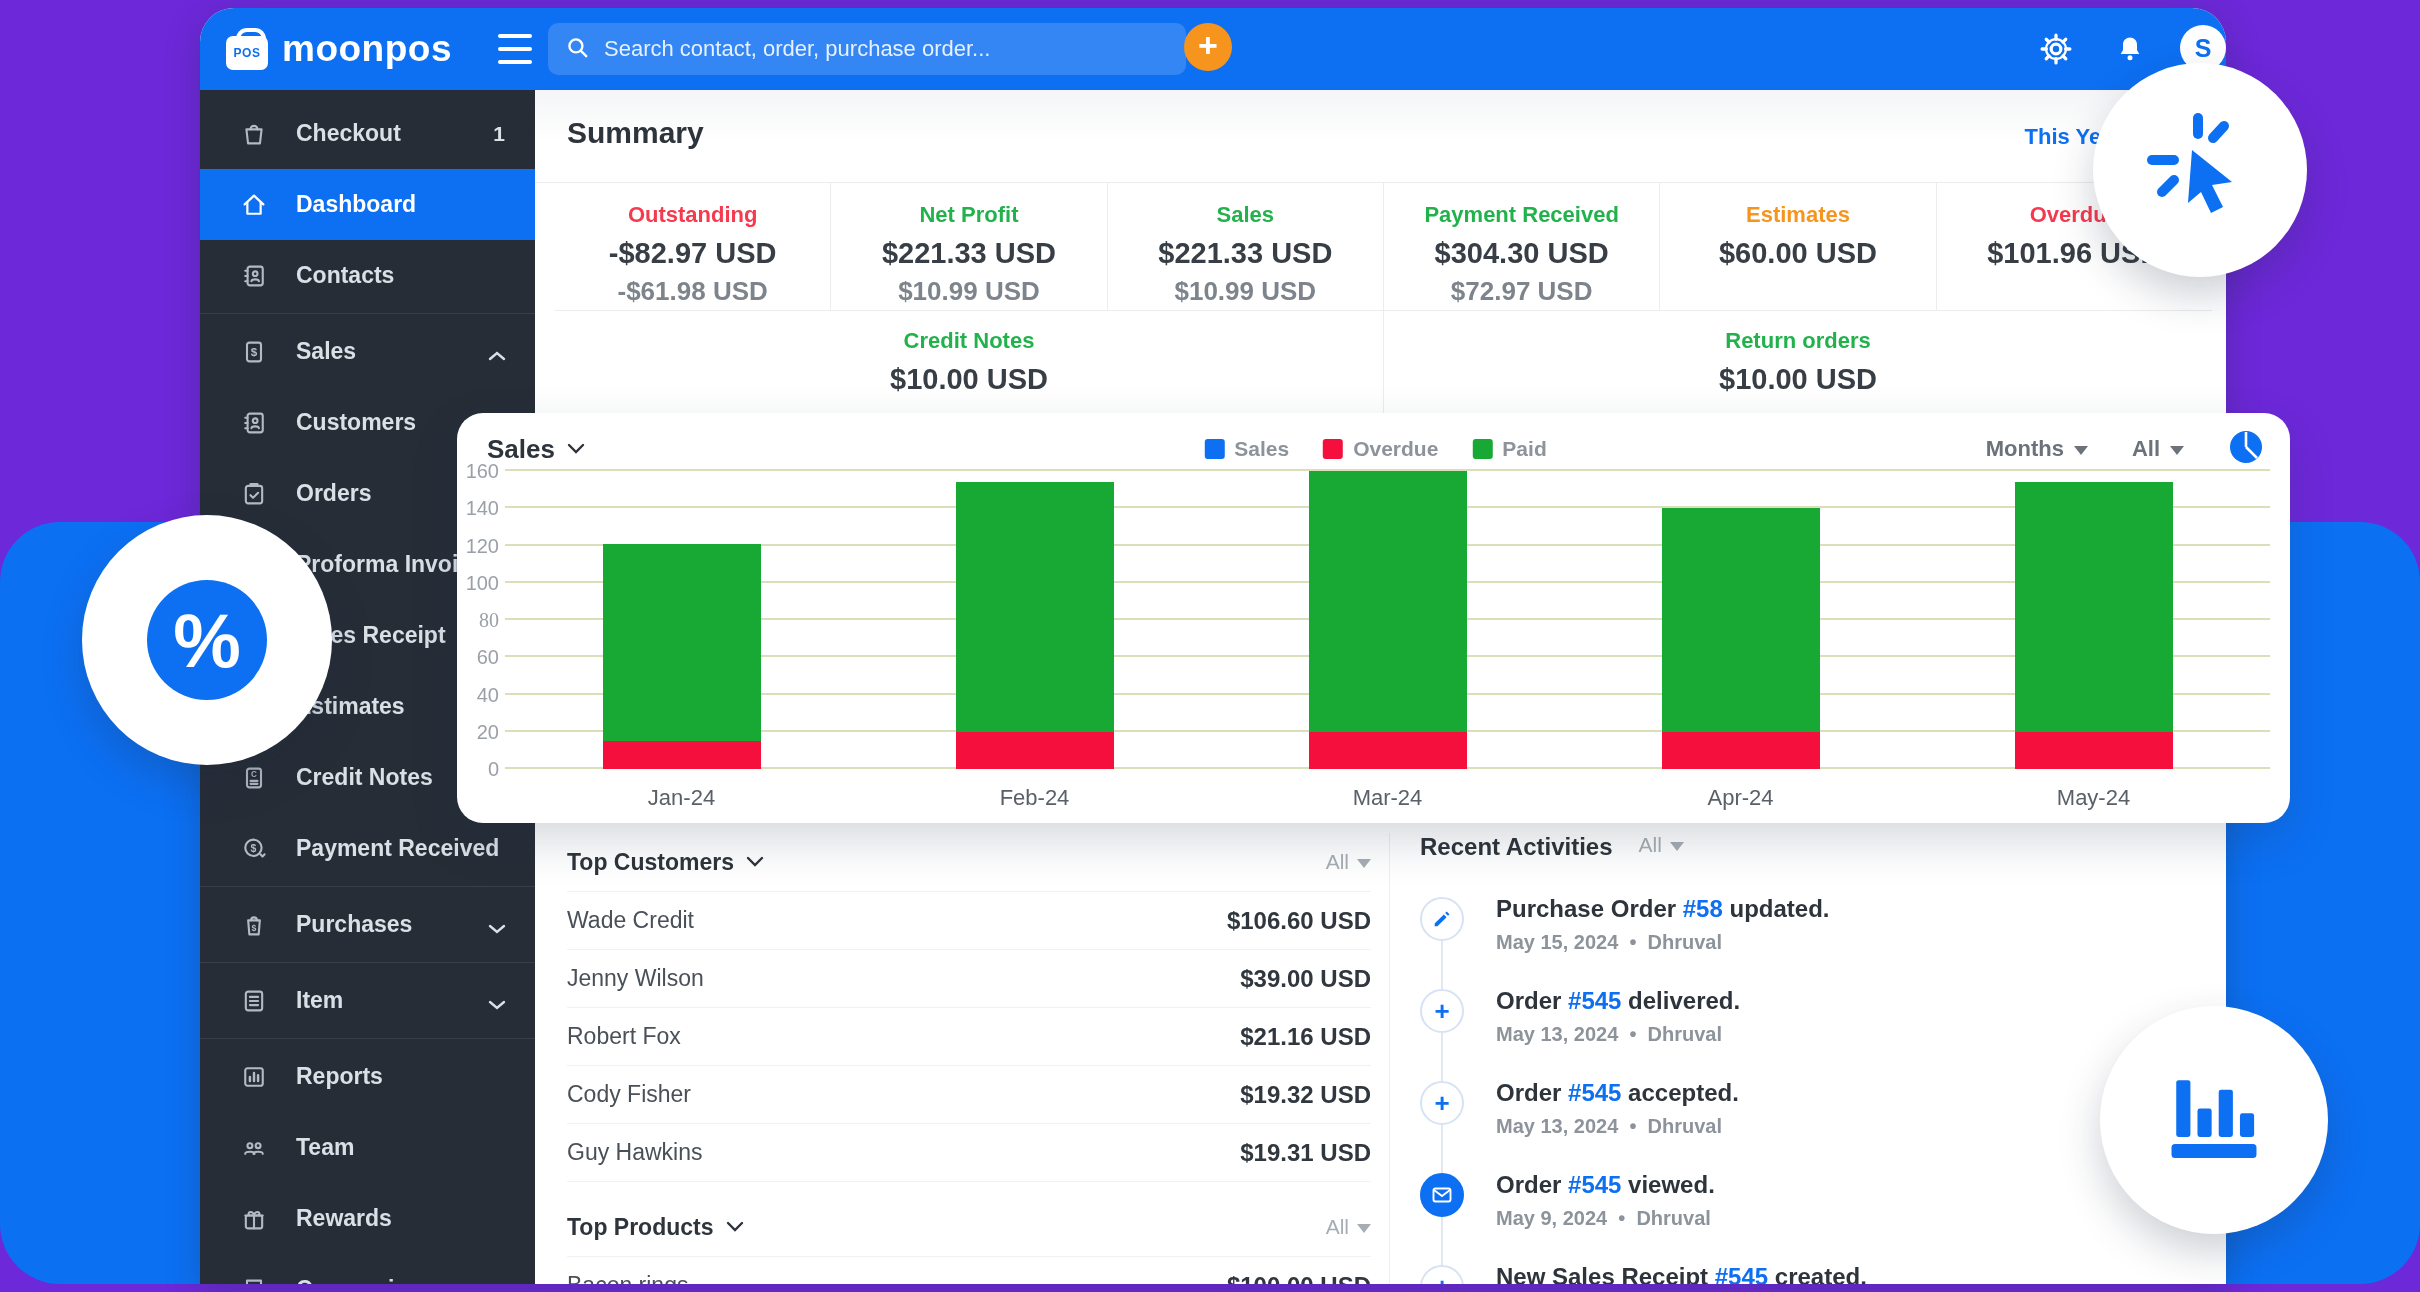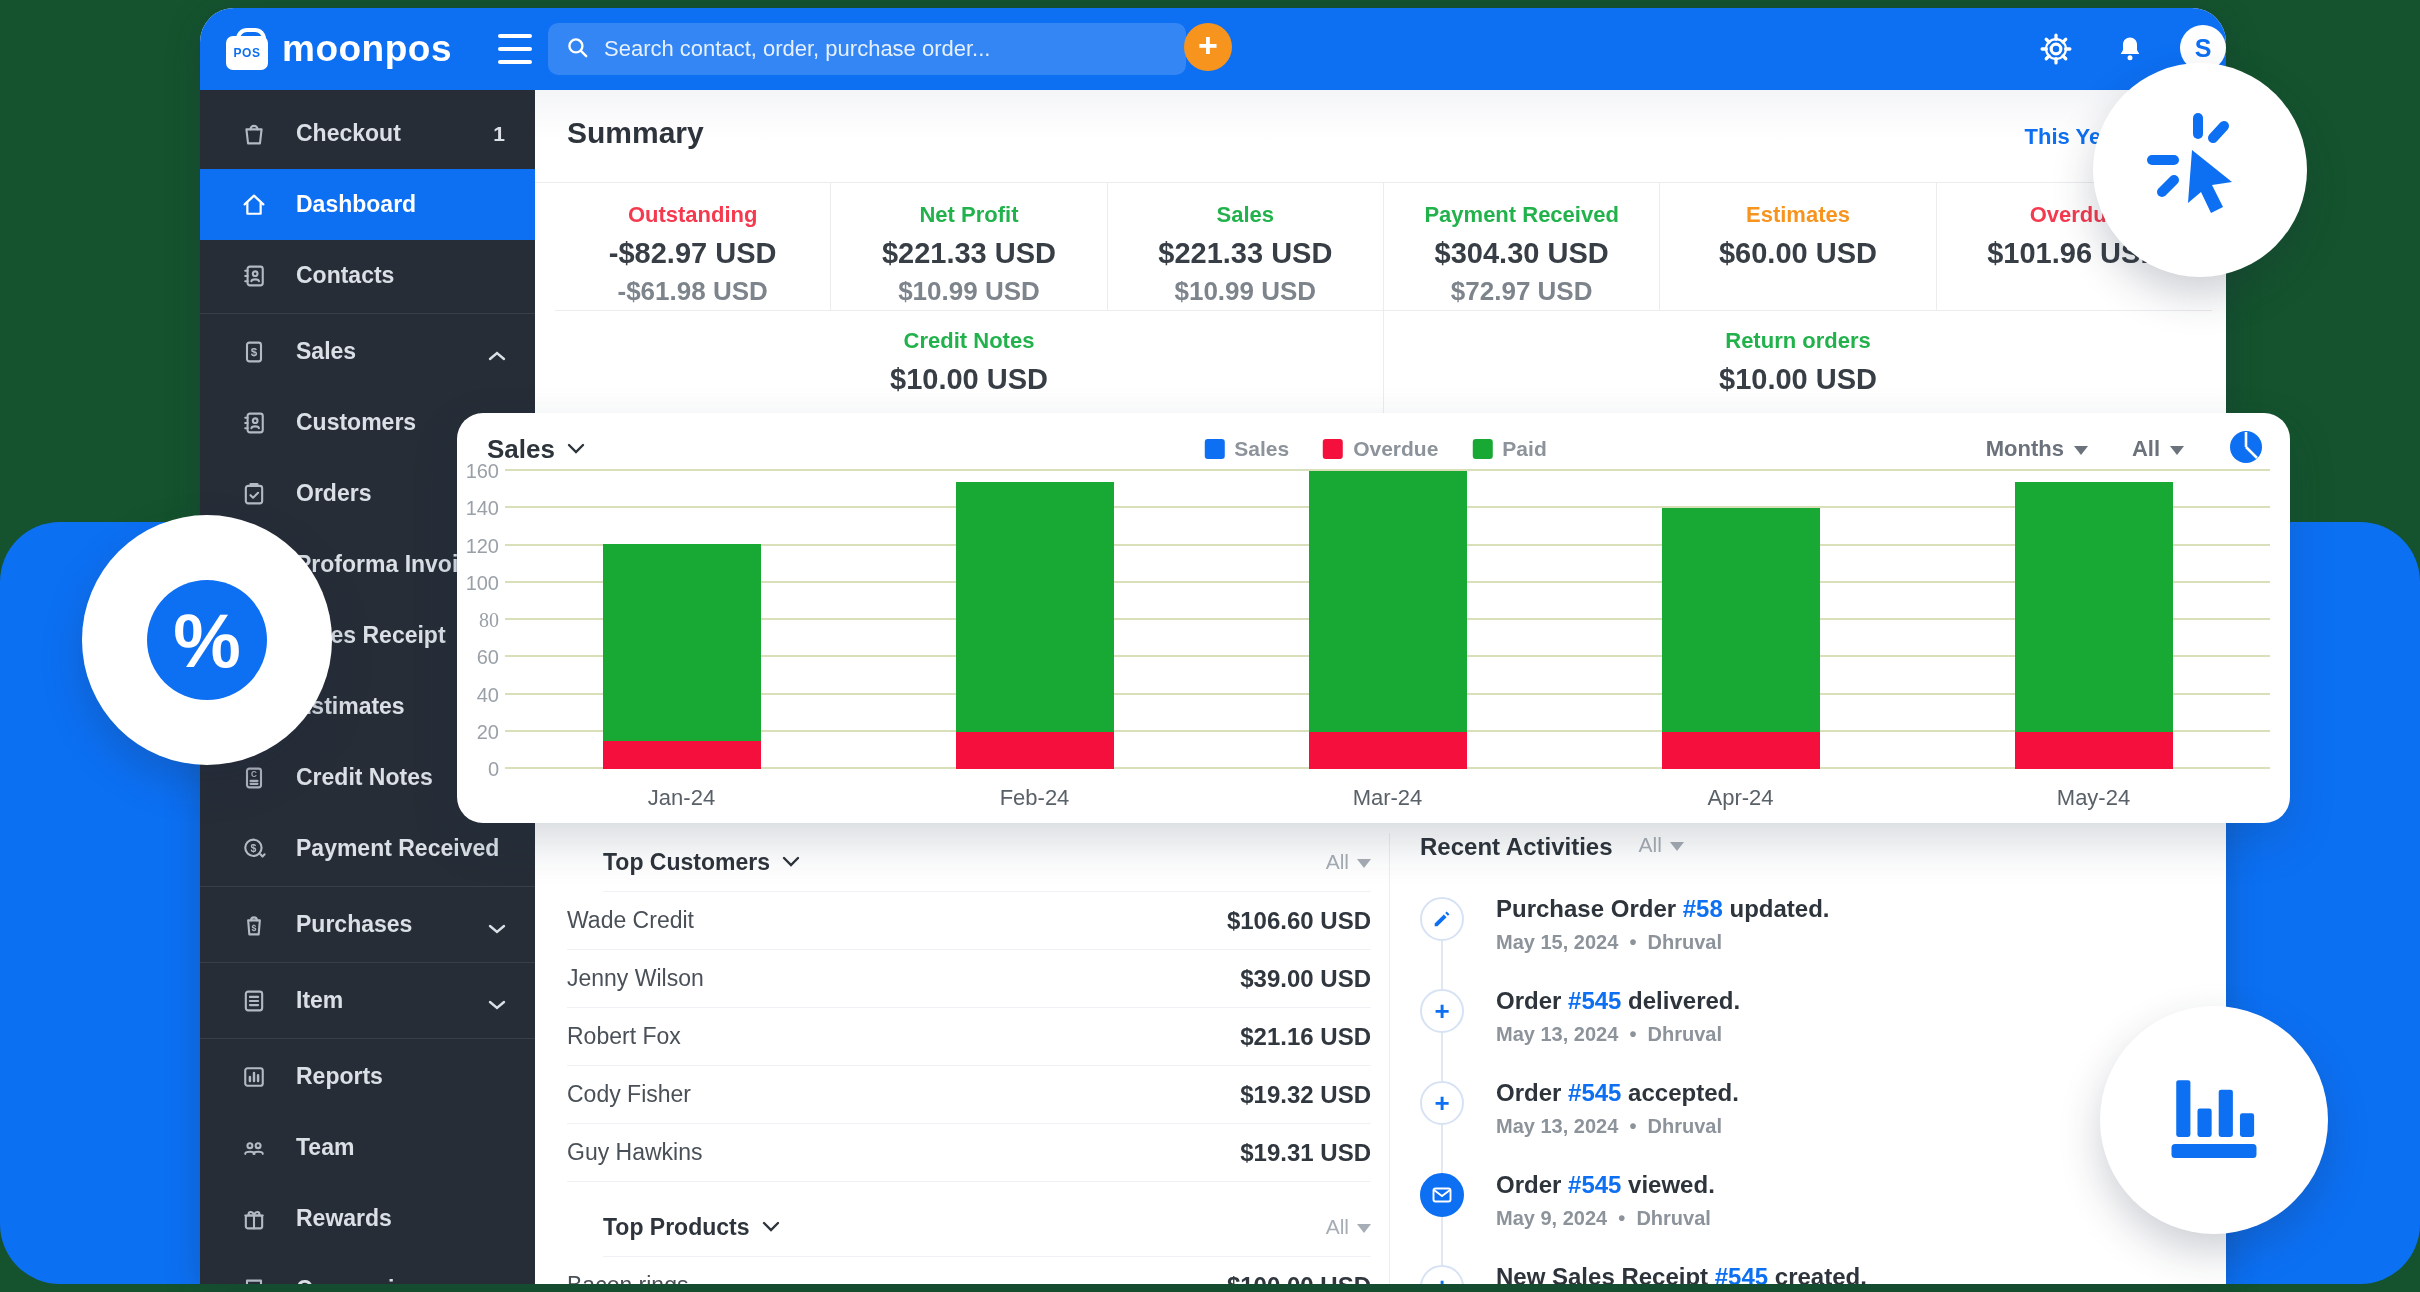--- a/index.html
+++ b/index.html
@@ -1,16 +1,16 @@
 <!DOCTYPE html>
 <html><head>
 <meta charset="utf-8">
 <style>
   html,body{margin:0;padding:0;background:#fff;}
-  #canvas{position:relative;width:2420px;height:1292px;overflow:hidden;background:#14532d;
+  #canvas{position:relative;width:2420px;height:1292px;overflow:hidden;background:#6d28d9;
     font-family:"Liberation Sans", sans-serif;}
   
   .bg-blue{position:absolute;left:0;top:522px;width:2420px;height:762px;background:#0c70f3;border-radius:60px;}
   
   .app{position:absolute;left:200px;top:8px;width:2026px;height:1276px;background:#fff;
        border-radius:34px 34px 0 0;overflow:hidden;box-shadow:0 8px 34px rgba(30,42,66,.28);}
   
   .topbar{position:absolute;left:0;top:0;right:0;height:82px;background:#0d6ff2;}
   .logo{position:absolute;left:26px;top:0;height:82px;display:flex;align-items:center;gap:14px;}
   .logo-bag{width:42px;height:46px;position:relative;}
@@ -51,21 +51,21 @@
   .mlabel.red{color:#f5394e;} .mlabel.green{color:#22b24c;} .mlabel.orange{color:#f7941e;}
   .mvalue{margin-top:9px;font-size:29px;font-weight:700;color:#383e45;}
   .mvalue2{margin-top:6px;font-size:26px;font-weight:600;color:#7d848c;}
   .metrics2{position:absolute;left:20px;right:14px;top:220px;height:106px;display:flex;}
   .m2cell{flex:1;text-align:center;padding-top:18px;border-right:1px solid #ececef;}
   .m2cell:last-child{border-right:none;}
   
   .panels{position:absolute;left:0;right:0;top:743px;bottom:0;display:flex;}
   .pleft{width:855px;border-right:1px solid #eceef1;box-sizing:border-box;padding:0 18px 0 32px;}
   .pright{flex:1;padding:0 0 0 30px;position:relative;}
-  .sec-head{height:58px;display:flex;align-items:center;border-bottom:1px solid #f0f1f4;margin-left:36px;}
+  .sec-head{height:58px;display:flex;align-items:center;border-bottom:1px solid #f0f1f4;}
   .sec-title{font-size:23px;font-weight:700;color:#2e343b;display:flex;align-items:center;gap:12px;}
   .sec-all{margin-left:auto;font-size:21px;color:#a7adb5;display:flex;align-items:center;gap:8px;cursor:pointer;}
   .caret{width:0;height:0;border-left:7px solid transparent;border-right:7px solid transparent;border-top:9px solid #a7adb5;margin-top:2px;}
   .cust-row{height:57px;display:flex;align-items:center;border-bottom:1px solid #f0f1f4;}
   .cust-name{font-size:23px;color:#4a5058;}
   .cust-amt{margin-left:auto;font-size:24px;font-weight:700;color:#31373e;}
   .tp-head{margin-top:16px;gap:16px;}
   
   .ra-head{height:58px;display:flex;align-items:flex-start;gap:26px;}
   .ra-title{font-size:24px;font-weight:700;color:#2e343b;}

